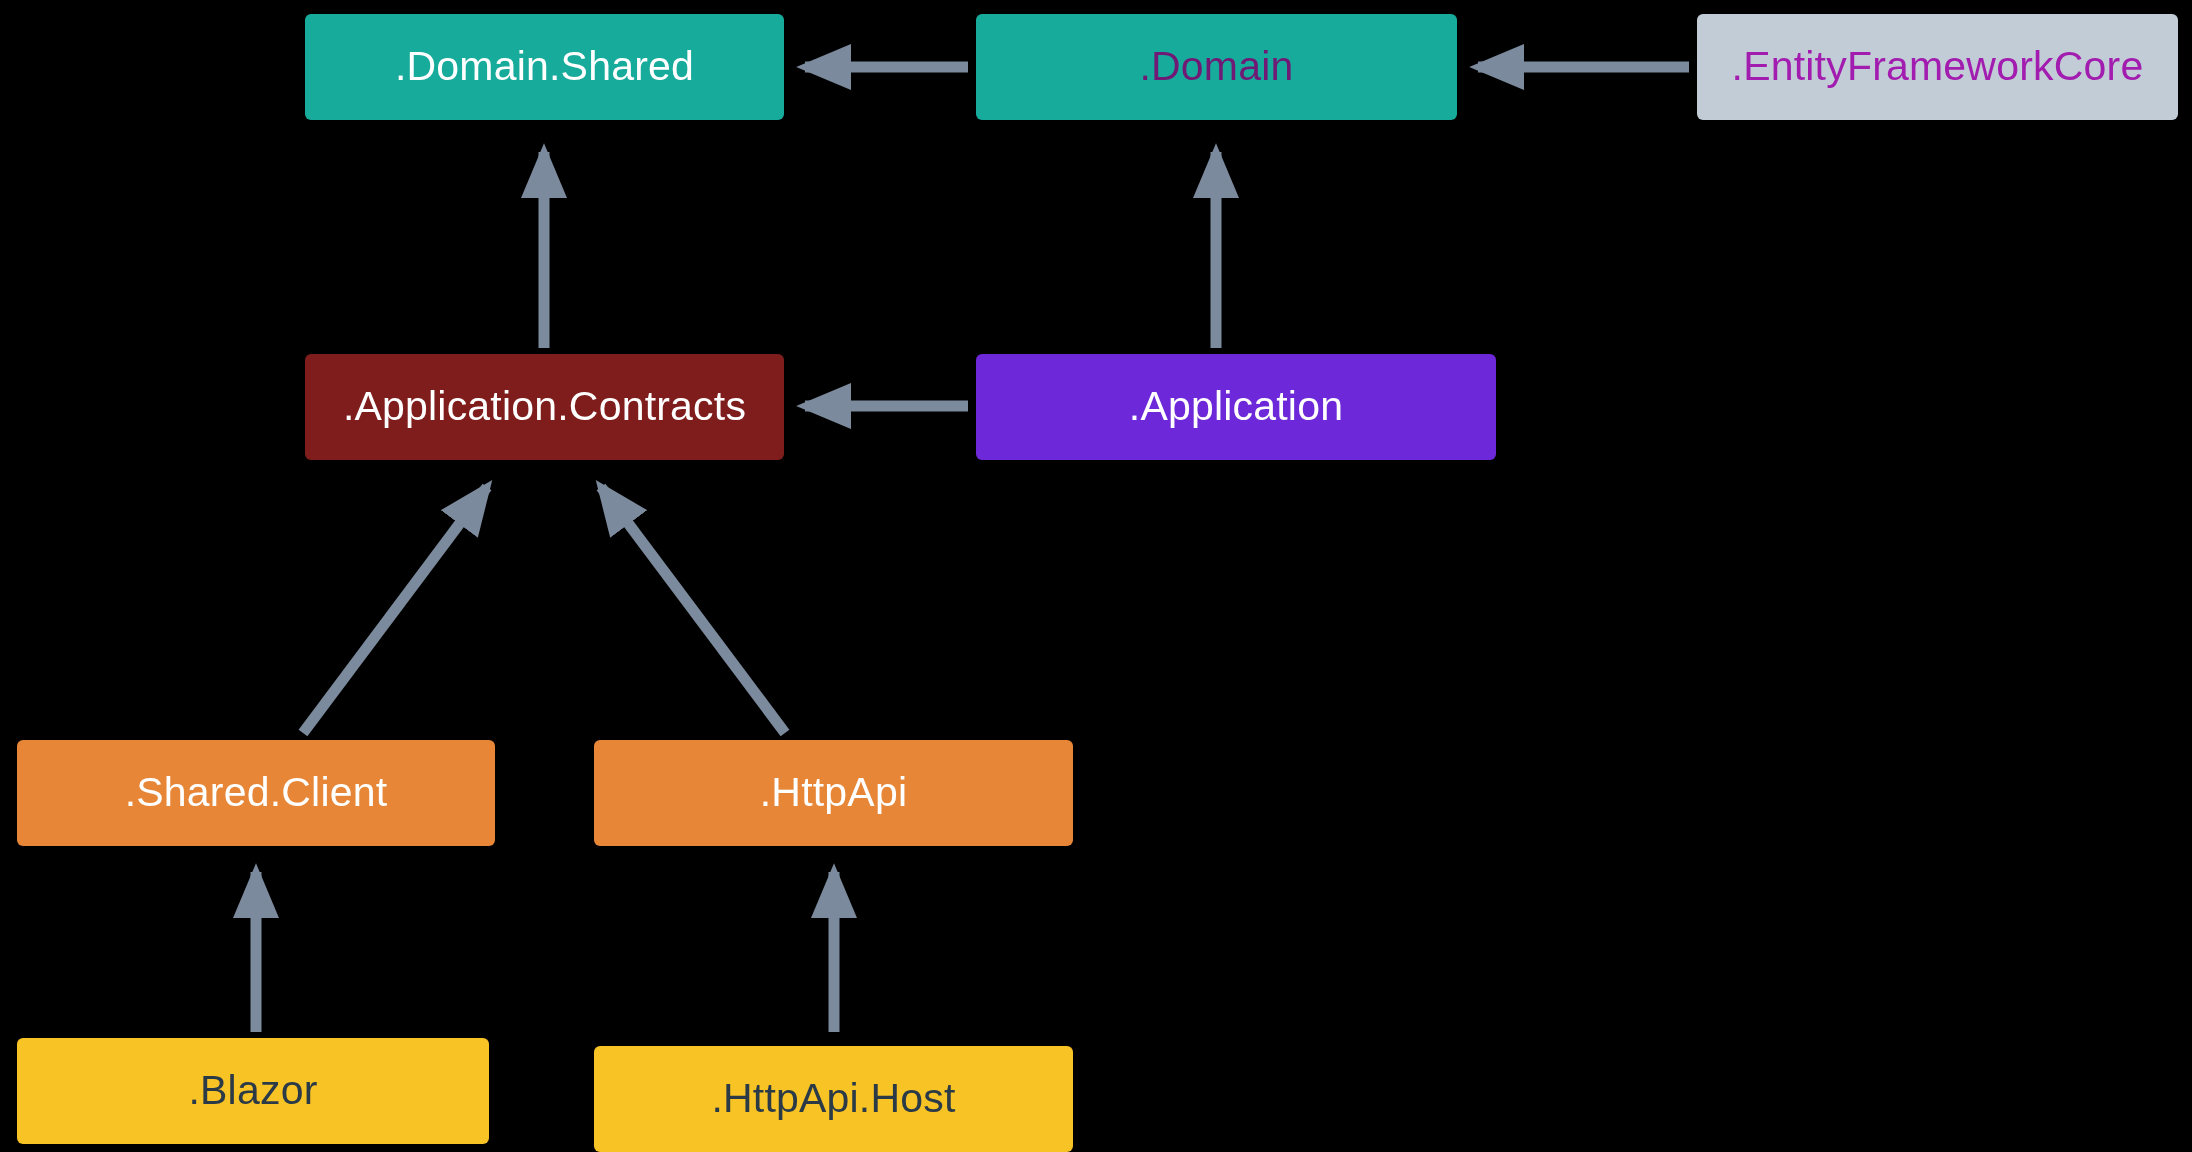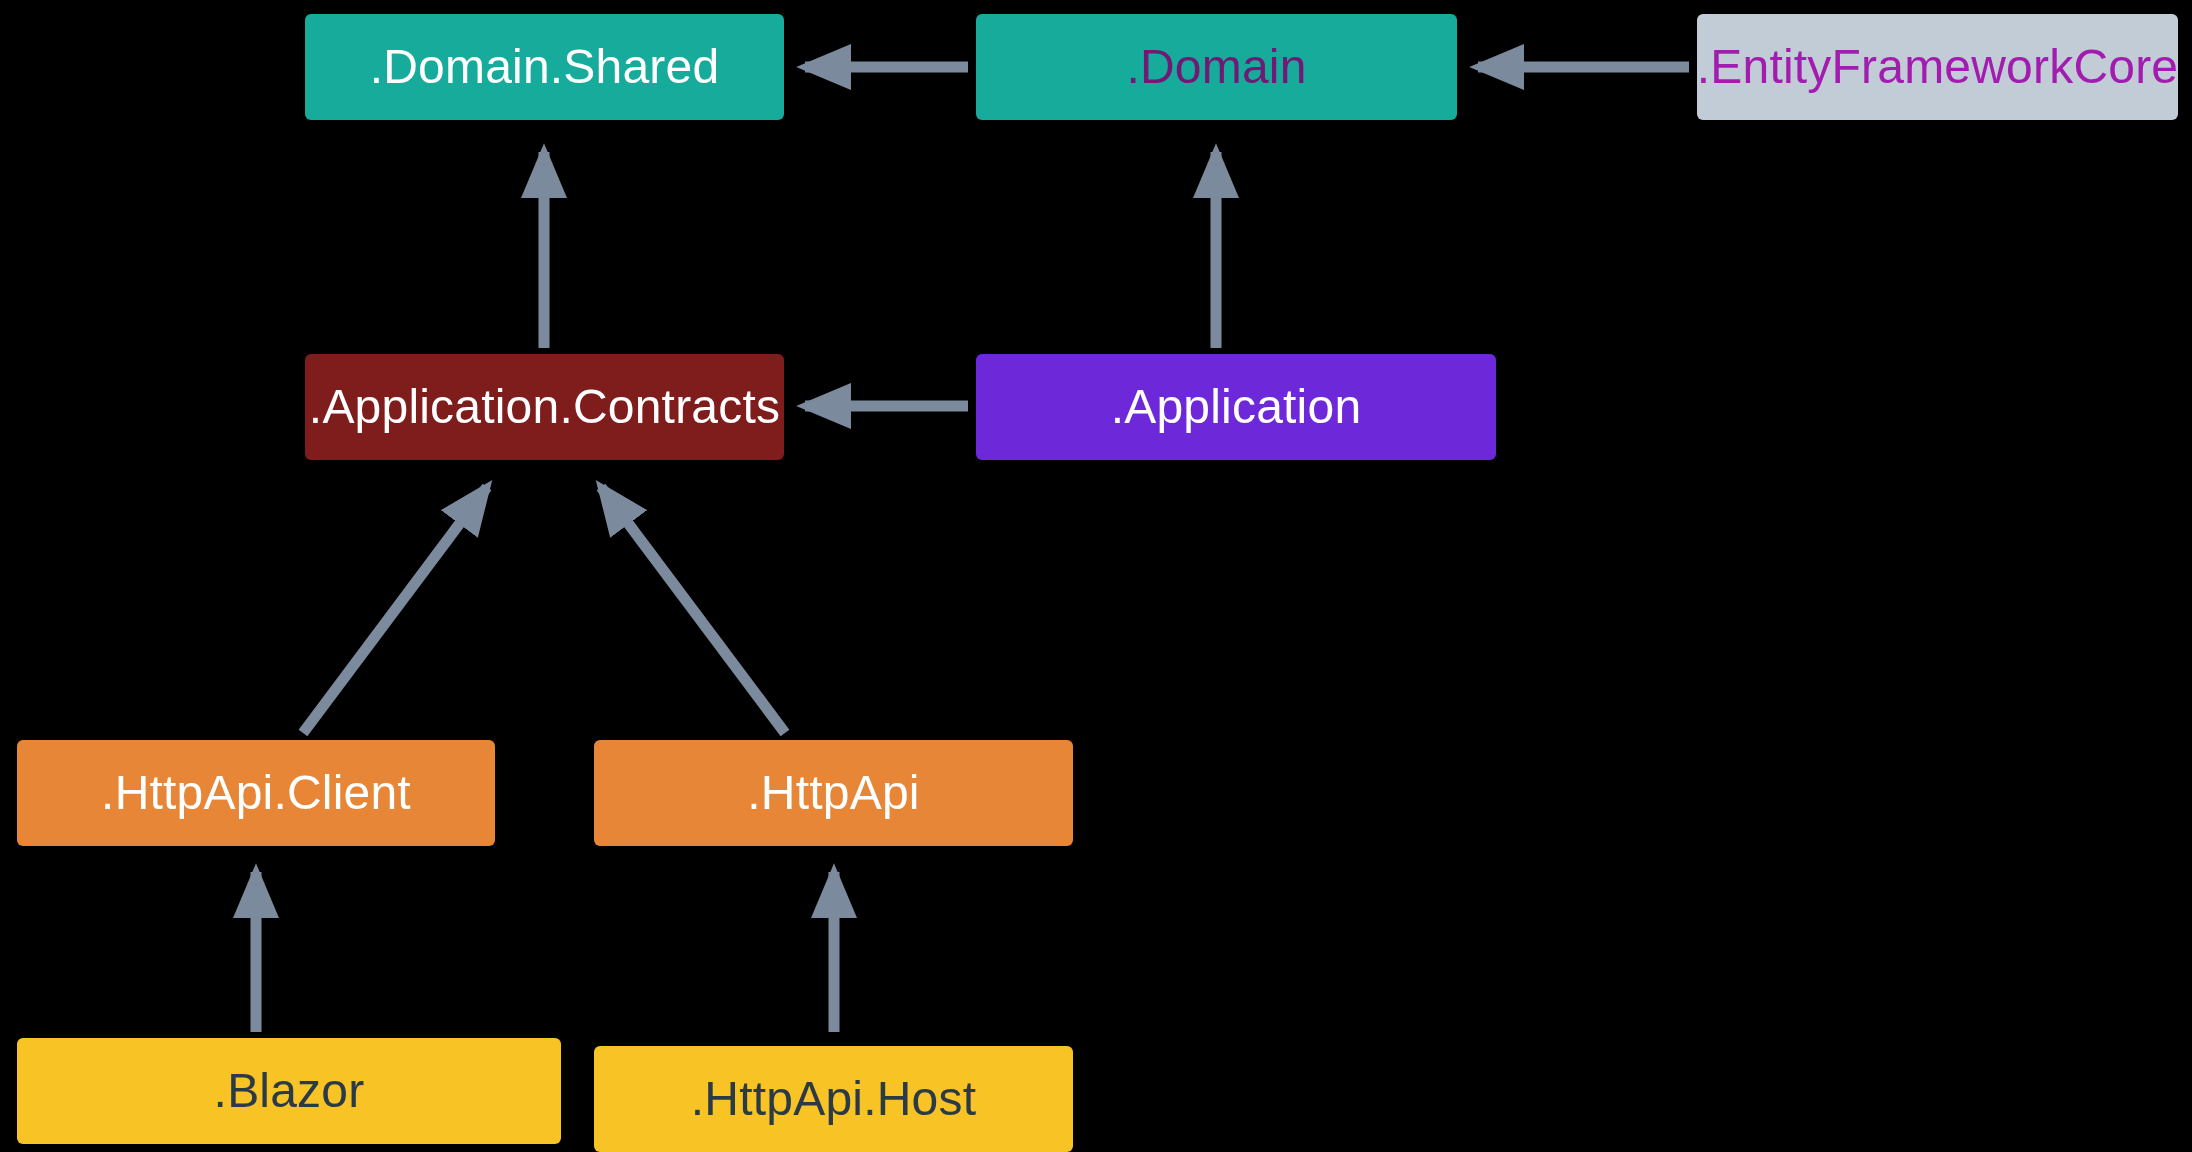--- a/index.html
+++ b/index.html
@@ -27,21 +27,21 @@
     pointer-events: none;
   }
   .node {
     position: absolute;
     box-sizing: border-box;
     border-radius: 6px;
     display: flex;
     align-items: center;
     justify-content: center;
     text-align: center;
-    font-size: 48px;
+    font-size: 41px;
     font-weight: 400;
     letter-spacing: 0.2px;
     line-height: 1.1;
     padding: 0 10px;
     user-select: none;
   }
   .node-label {
     display: block;
     white-space: nowrap;
   }
@@ -91,28 +91,28 @@
 
   <div class="node" style="left: 305px; top: 354px; width: 479px; height: 106px; background: #7f1d1d; color: rgb(255, 255, 255);">
     <span class="node-label">.Application.Contracts</span>
   </div>
 
   <div class="node" style="left: 976px; top: 354px; width: 520px; height: 106px; background: #6d28d9; color: rgb(255, 255, 255); align-items: center;">
     <span class="node-label">.Application</span>
   </div>
 
   <div class="node" style="left: 17px; top: 740px; width: 478px; height: 106px; background: rgb(231, 134, 55); color: rgb(255, 255, 255);">
-    <span class="node-label">.HttpApi.Client</span>
+    <span class="node-label">.Shared.Client</span>
   </div>
 
   <div class="node" style="left: 594px; top: 740px; width: 479px; height: 106px; background: rgb(231, 134, 55); color: rgb(255, 255, 255);">
     <span class="node-label">.HttpApi</span>
   </div>
 
-  <div class="node" style="left: 17px; top: 1038px; width: 544px; height: 106px; background: rgb(248, 195, 37); color: rgb(43, 58, 71);">
+  <div class="node" style="left: 17px; top: 1038px; width: 472px; height: 106px; background: rgb(248, 195, 37); color: rgb(43, 58, 71);">
     <span class="node-label">.Blazor</span>
   </div>
 
   <div class="node" style="left: 594px; top: 1038px; width: 479px; height: 106px; background: rgb(248, 195, 37); color: rgb(43, 58, 71); margin-top: 8px;">
     <span class="node-label">.HttpApi.Host</span>
   </div>
 
 </div>
 
 </body></html>

